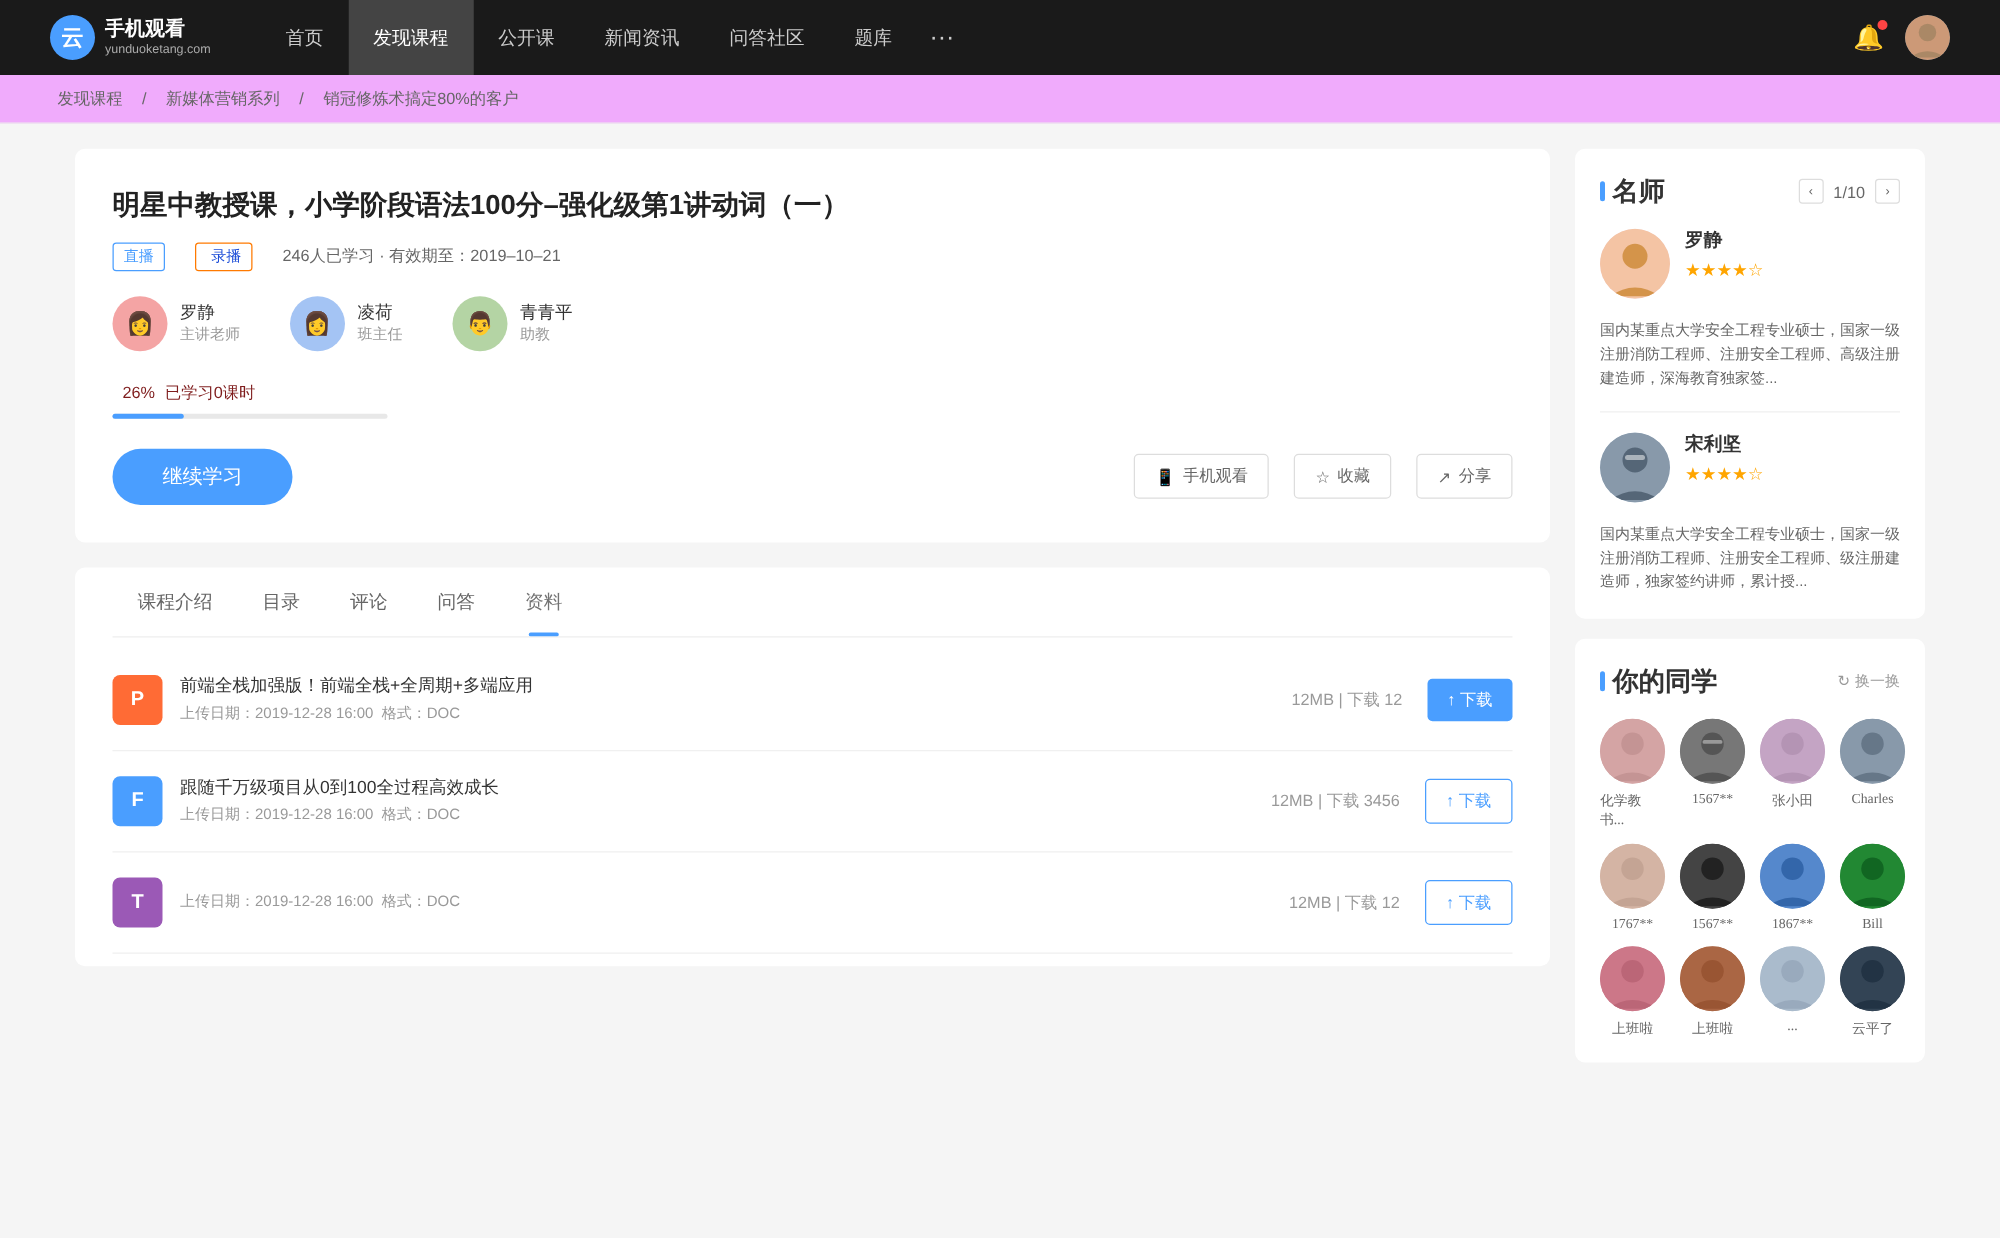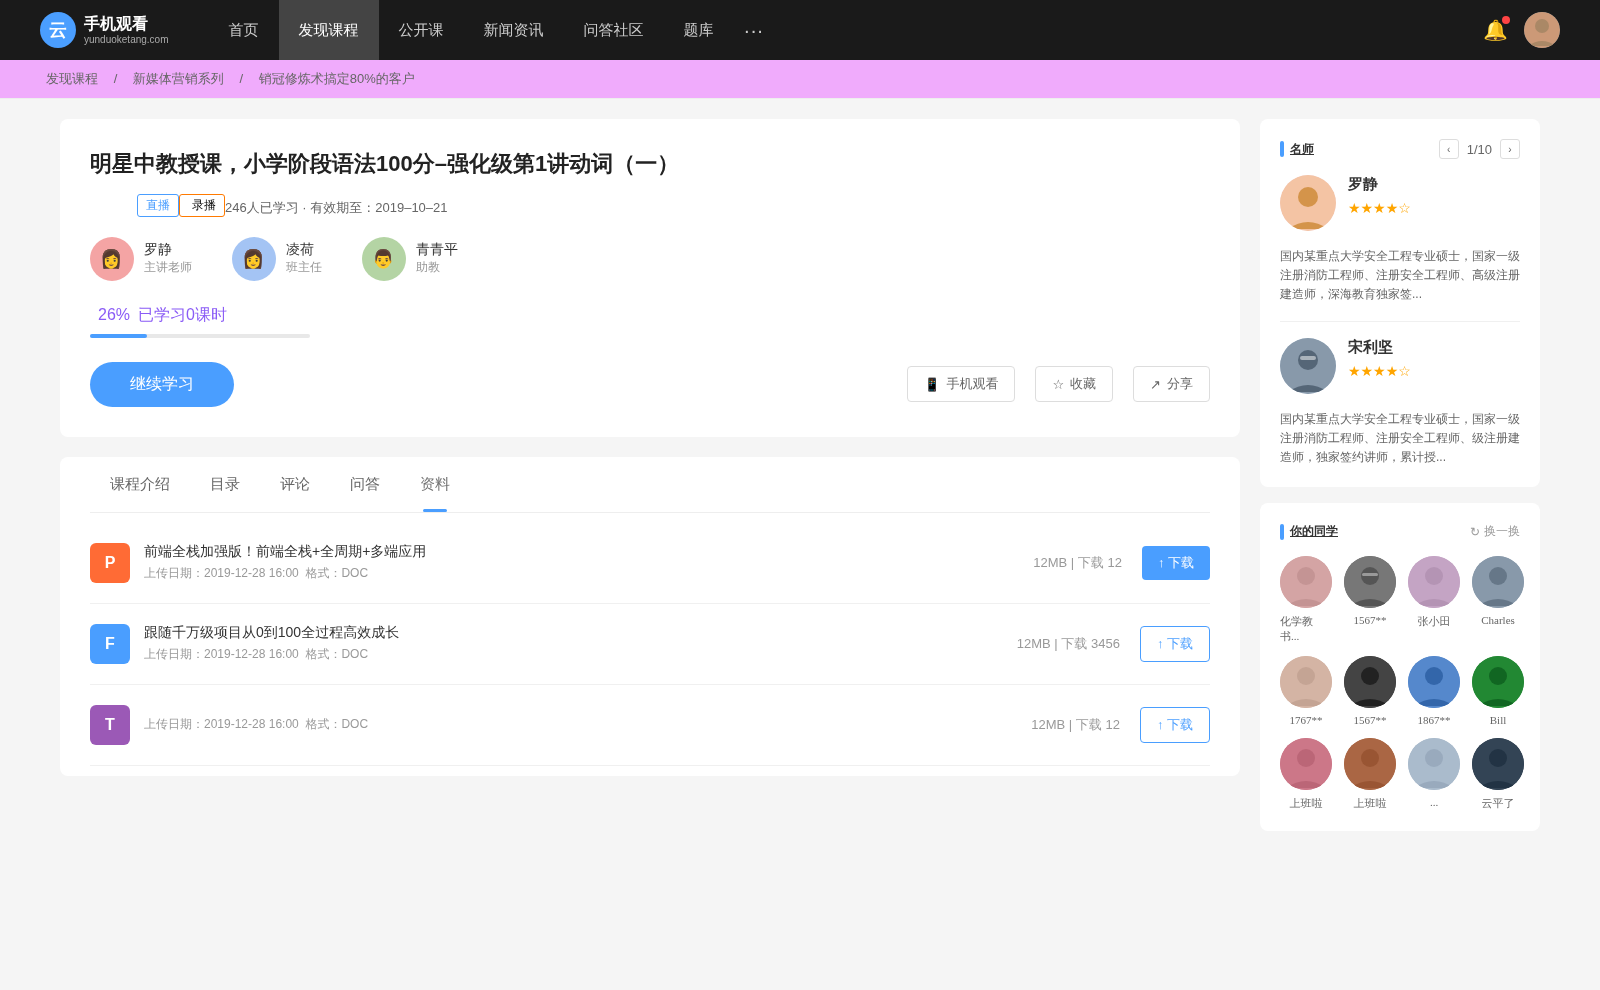--- a/index.html
+++ b/index.html
@@ -28,32 +28,32 @@
 
     
     .main-container { display: flex; gap: 20px; padding: 20px 40px; max-width: 1560px; margin: 0 auto; }
 
     
     .left-panel { flex: 1; }
 
     
     .course-card { background: white; border-radius: 8px; padding: 30px; margin-bottom: 20px; }
     .course-title { font-size: 22px; font-weight: bold; color: #222; margin-bottom: 14px; line-height: 1.4; }
-    .course-meta { display: flex; align-items: flex-end; gap: 0; margin-bottom: 20px; font-size: 13px; color: #666; margin-left: 47px; }
+    .course-meta { display: flex; align-items: center; gap: 24px; margin-bottom: 20px; font-size: 13px; color: #666; }
     .badge { padding: 2px 8px; border-radius: 3px; font-size: 12px; font-weight: 500; border: 1px solid; }
     .badge-live { color: #4a9eff; border-color: #4a9eff; }
-    .badge-record { color: #000000; border-color: #ff7a00; padding-left: 12px; }
+    .badge-record { color: #1d4ed8; border-color: #ff7a00; padding-left: 12px; }
     .teachers { display: flex; gap: 40px; margin-bottom: 24px; }
     .teacher-item { display: flex; align-items: center; gap: 10px; }
     .teacher-avatar-placeholder { width: 44px; height: 44px; border-radius: 50%; display: flex; align-items: center; justify-content: center; font-size: 18px; color: white; }
     .teacher-info .name { font-size: 14px; font-weight: 500; color: #333; }
     .teacher-info .role { font-size: 12px; color: #999; }
     .progress-section { margin-bottom: 24px; }
     .progress-label { font-size: 16px; color: #4a9eff; font-weight: 500; margin-bottom: 8px; }
-    .progress-label span { font-size: 16px; color: #8b5cf6; margin-left: 8px; font-weight: normal; }
+    .progress-label span { font-size: 13px; color: #7f1d1d; margin-left: 8px; font-weight: normal; }
     .progress-bar-bg { background: #e8e8e8; height: 4px; border-radius: 2px; width: 220px; }
     .progress-bar-fill { background: #4a9eff; height: 4px; border-radius: 2px; }
     .course-actions { display: flex; align-items: center; justify-content: space-between; }
     .btn-continue { background: #4a9eff; color: white; border: none; border-radius: 25px; padding: 12px 40px; font-size: 16px; cursor: pointer; font-weight: 500; }
     .action-btns { display: flex; gap: 20px; }
     .action-btn { display: flex; align-items: center; gap: 6px; color: #666; cursor: pointer; font-size: 13px; border: 1px solid #ddd; padding: 8px 16px; border-radius: 4px; background: white; }
 
     
     .tabs-section { background: white; border-radius: 8px; padding: 0 30px; }
     .tabs { display: flex; border-bottom: 1px solid #eee; text-align: center; }
@@ -72,21 +72,21 @@
     .resource-name { font-size: 14px; font-weight: 500; color: #333; margin-bottom: 4px; }
     .resource-meta { font-size: 12px; color: #999; }
     .resource-stats { color: #999; font-size: 13px; margin-right: 20px; white-space: nowrap; }
     .btn-download { border: 1px solid #4a9eff; color: #4a9eff; background: white; border-radius: 4px; padding: 8px 16px; font-size: 13px; cursor: pointer; display: flex; align-items: center; gap: 6px; }
     .btn-download-filled { background: #4a9eff; color: white; border: none; border-radius: 4px; padding: 8px 16px; font-size: 13px; cursor: pointer; display: flex; align-items: center; gap: 6px; }
 
     
     .right-panel { width: 280px; flex-shrink: 0; }
     .right-card { background: white; border-radius: 8px; padding: 20px; margin-bottom: 16px; }
     .right-card-header { display: flex; align-items: center; justify-content: space-between; margin-bottom: 16px; }
-    .right-card-title { font-size: 12px; font-weight: 600; color: #333; display: flex; align-items: center; gap: 6px; text-decoration: underline; }
+    .right-card-title { font-size: 21px; font-weight: 600; color: #333; display: flex; align-items: center; gap: 6px; }
     .right-card-title::before { content: ''; display: inline-block; width: 4px; height: 16px; background: #4a9eff; border-radius: 2px; }
     .pagination { display: flex; align-items: center; gap: 8px; font-size: 13px; color: #666; }
     .page-btn { width: 20px; height: 20px; border: 1px solid #ddd; border-radius: 3px; display: flex; align-items: center; justify-content: center; cursor: pointer; font-size: 10px; }
 
     
     .teacher-profile { display: flex; gap: 12px; margin-bottom: 16px; }
     .teacher-profile-avatar { width: 56px; height: 56px; border-radius: 50%; background: #ddd; flex-shrink: 0; overflow: hidden; display: flex; align-items: center; justify-content: center; }
     .teacher-profile-info .teacher-name { font-size: 15px; font-weight: 600; color: #333; margin-bottom: 6px; }
     .stars { color: #ffa500; font-size: 14px; margin-bottom: 0; }
     .teacher-desc { font-size: 12px; color: #666; line-height: 1.6; }

